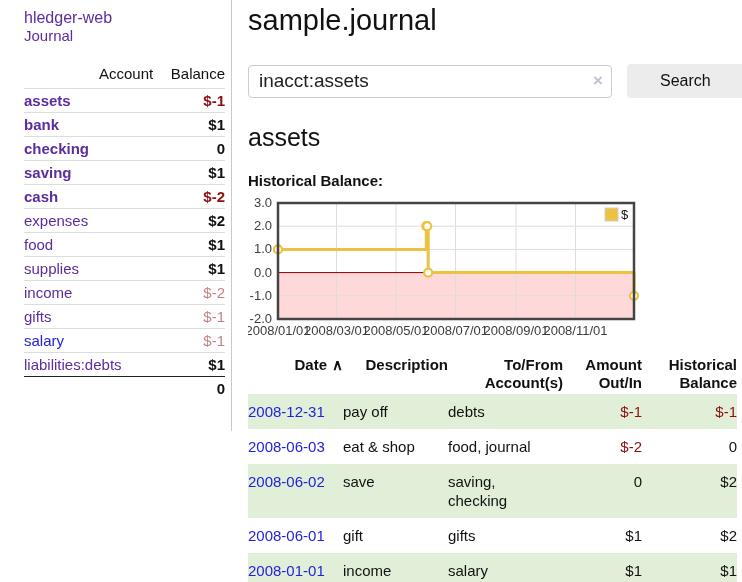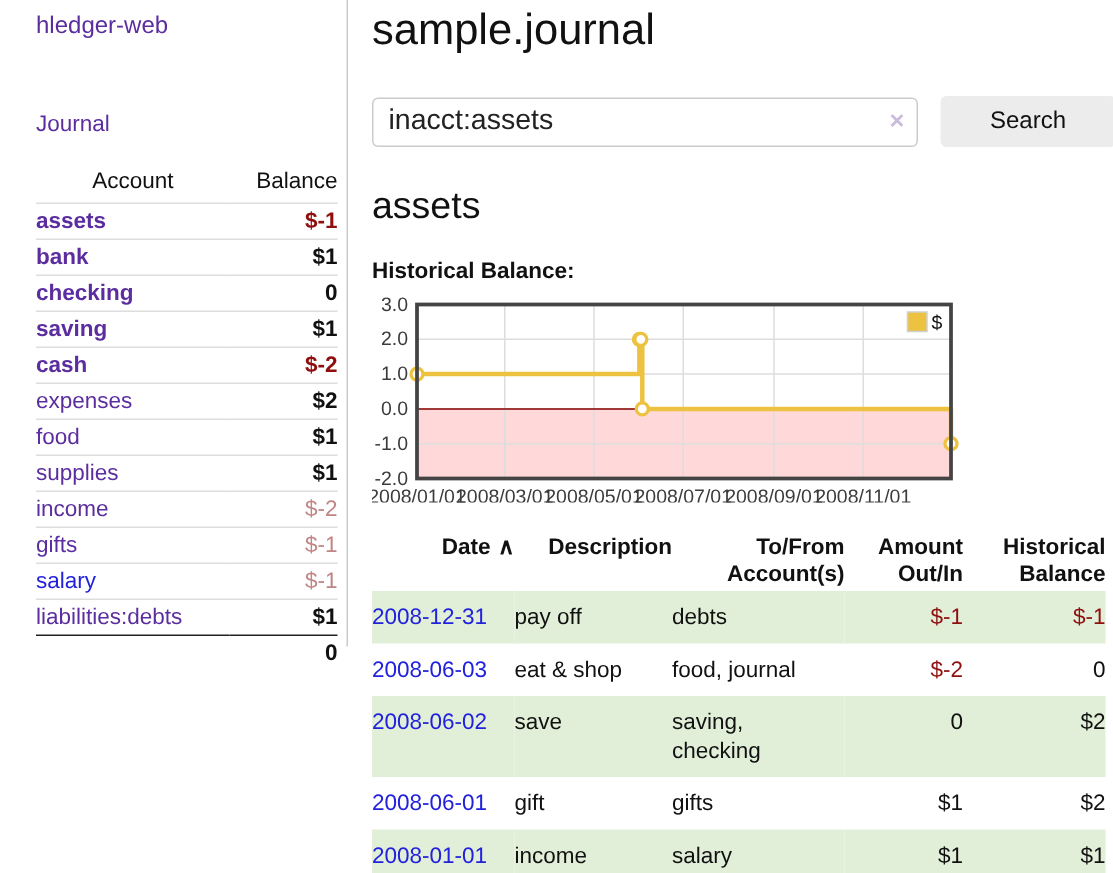--- a/index.html
+++ b/index.html
@@ -23,24 +23,24 @@
   .app{display:flex;width:742px;}
 
   
   .sidebar{
     width:232px;flex:none;
     border-right:1px solid #c9c9c9;
     height:431px;
     padding:9px 6px 0 24px;
   }
   .brand{color:var(--link-purple);font-size:16px;}
-  .nav{margin-top:47px;}
+  .nav{}
   .nav-link{color:var(--link-purple);font-size:15px;text-decoration:none;cursor:pointer;}
   table.accounts{border-collapse:collapse;width:100%;margin-top:16px;font-size:15px;}
-  table.accounts th{font-weight:400;text-align:center;padding:4px 0 6px;border-bottom:1px solid #ddd;}
+  table.accounts th{font-weight:400;text-align:right;padding:4px 0 6px;border-bottom:1px solid #ddd;}
   table.accounts th.bal{text-align:right;}
   table.accounts td{padding:3px 0;border-bottom:1px solid #ddd;}
   table.accounts tr.no-sep td{border-bottom:none;}
   table.accounts td.bal{text-align:right;font-weight:bold;}
   table.accounts tr.total td{border-top:1.5px solid #222;border-bottom:none;font-weight:bold;}
   .acct{color:var(--link-purple);text-decoration:none;cursor:pointer;}
   .acct.blue{color:var(--link-blue);}
   tr.boldrow .acct{font-weight:bold;}
   .lvl0{padding-left:8px;}
   .lvl1{padding-left:17px;}

